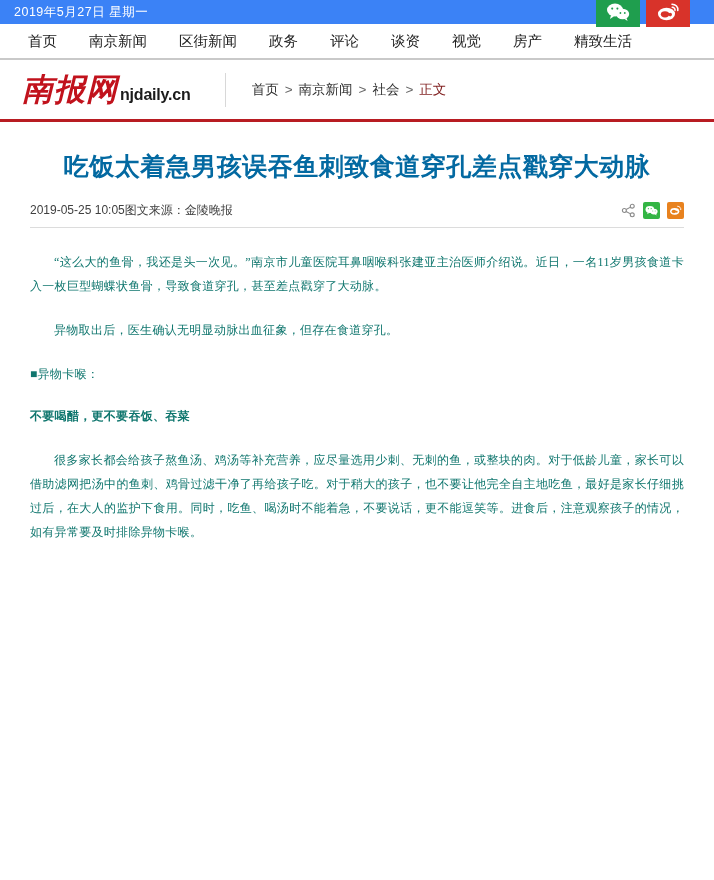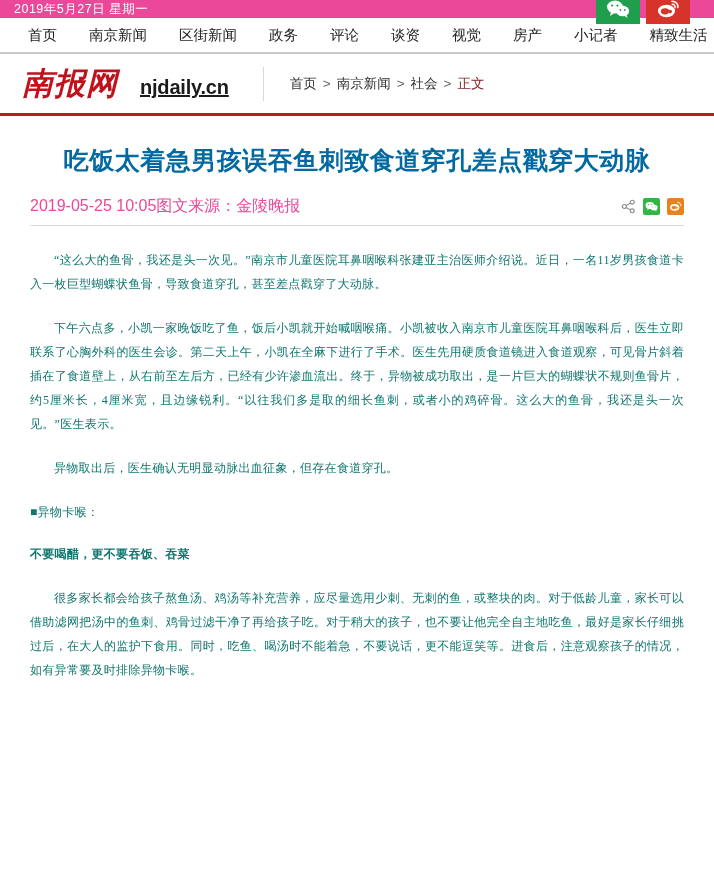--- a/index.html
+++ b/index.html
@@ -12,22 +12,22 @@
   }
   .page {
     width: 714px;
     min-height: 880px;
     position: relative;
     background: #fff;
   }
 
   
   .topbar {
-    height: 18px;
-    background: #ec4899;
+    height: 24px;
+    background: #3b82f6;
     display: flex;
     align-items: center;
     padding: 0 24px 0 14px;
     color: #ffffff;
   }
   .topbar .date {
     font-size: 12.5px;
     letter-spacing: 0.5px;
     color: #ffffff;
     white-space: nowrap;
@@ -73,39 +73,37 @@
     height: 62px;
     display: flex;
     align-items: center;
     padding: 0 18px;
     border-bottom: 3px solid #b81c22;
   }
   .logo {
     display: flex;
     align-items: baseline;
     padding-left: 4px;
-    gap: 20px;
   }
   .logo-cn {
     font-family: "Liberation Serif", serif;
     font-size: 31px;
     font-weight: bold;
     font-style: italic;
     color: #c1121c;
     letter-spacing: 1px;
     line-height: 1;
   }
   .logo-en {
     font-family: "Liberation Sans", sans-serif;
-    font-size: 20px;
+    font-size: 16px;
     font-weight: bold;
     color: #1b1b1b;
     margin-left: 2px;
     letter-spacing: -0.2px;
-    text-decoration: underline;
   }
   .logo-divider {
     width: 1px;
     height: 34px;
     background: #d8d8d8;
     margin: 0 26px 0 34px;
   }
   .breadcrumb {
     font-size: 13.5px;
     color: #333;
@@ -132,22 +130,22 @@
     text-align: center;
   }
   .meta-row {
     display: flex;
     align-items: center;
     margin-top: 18px;
     padding-bottom: 8px;
     border-bottom: 1px solid #dcdcdc;
   }
   .meta-text {
-    font-size: 16px;
-    color: #ec4899;
+    font-size: 12px;
+    color: #404040;
     white-space: nowrap;
   }
   .meta-spacer { flex: 1 1 auto; }
   .share-group {
     display: flex;
     align-items: center;
     gap: 7px;
   }
   .share-icon {
     width: 16px;
@@ -226,21 +224,20 @@
 
   <div class="nav">
     <span class="nav-item">首页</span>
     <span class="nav-item">南京新闻</span>
     <span class="nav-item">区街新闻</span>
     <span class="nav-item">政务</span>
     <span class="nav-item">评论</span>
     <span class="nav-item">谈资</span>
     <span class="nav-item">视觉</span>
     <span class="nav-item">房产</span>
-    <span class="nav-item">小记者</span>
     <span class="nav-item">精致生活</span>
 
   </div>
 
   <div class="logo-row">
     <div class="logo">
       <span class="logo-cn">南报网</span>
       <span class="logo-en">njdaily.cn</span>
     </div>
     <div class="logo-divider"></div>
@@ -290,21 +287,20 @@
             <ellipse cx="9" cy="11.8" rx="4.2" ry="3.1" fill="#e8821e"></ellipse>
             <circle cx="14.2" cy="12.2" r="1.8" fill="#e8821e"></circle>
             <path d="M16 2.2c3.6 0 6.4 2.9 5.8 6.2" stroke="#ffffff" stroke-width="1.8" fill="none" stroke-linecap="round"></path>
           </svg>
         </span>
       </div>
     </div>
 
     <div class="body-text">
       <p>“这么大的鱼骨，我还是头一次见。”南京市儿童医院耳鼻咽喉科张建亚主治医师介绍说。近日，一名11岁男孩食道卡入一枚巨型蝴蝶状鱼骨，导致食道穿孔，甚至差点戳穿了大动脉。</p>
-      <p>下午六点多，小凯一家晚饭吃了鱼，饭后小凯就开始喊咽喉痛。小凯被收入南京市儿童医院耳鼻咽喉科后，医生立即联系了心胸外科的医生会诊。第二天上午，小凯在全麻下进行了手术。医生先用硬质食道镜进入食道观察，可见骨片斜着插在了食道壁上，从右前至左后方，已经有少许渗血流出。终于，异物被成功取出，是一片巨大的蝴蝶状不规则鱼骨片，约5厘米长，4厘米宽，且边缘锐利。“以往我们多是取的细长鱼刺，或者小的鸡碎骨。这么大的鱼骨，我还是头一次见。”医生表示。</p>
       <p>异物取出后，医生确认无明显动脉出血征象，但存在食道穿孔。</p>
       <p class="subhead">■异物卡喉：</p>
       <p class="bold noindent">不要喝醋，更不要吞饭、吞菜</p>
       <p>很多家长都会给孩子熬鱼汤、鸡汤等补充营养，应尽量选用少刺、无刺的鱼，或整块的肉。对于低龄儿童，家长可以借助滤网把汤中的鱼刺、鸡骨过滤干净了再给孩子吃。对于稍大的孩子，也不要让他完全自主地吃鱼，最好是家长仔细挑过后，在大人的监护下食用。同时，吃鱼、喝汤时不能着急，不要说话，更不能逗笑等。进食后，注意观察孩子的情况，如有异常要及时排除异物卡喉。</p>
     </div>
   </div>
 
 </div>
 
 </body></html>

